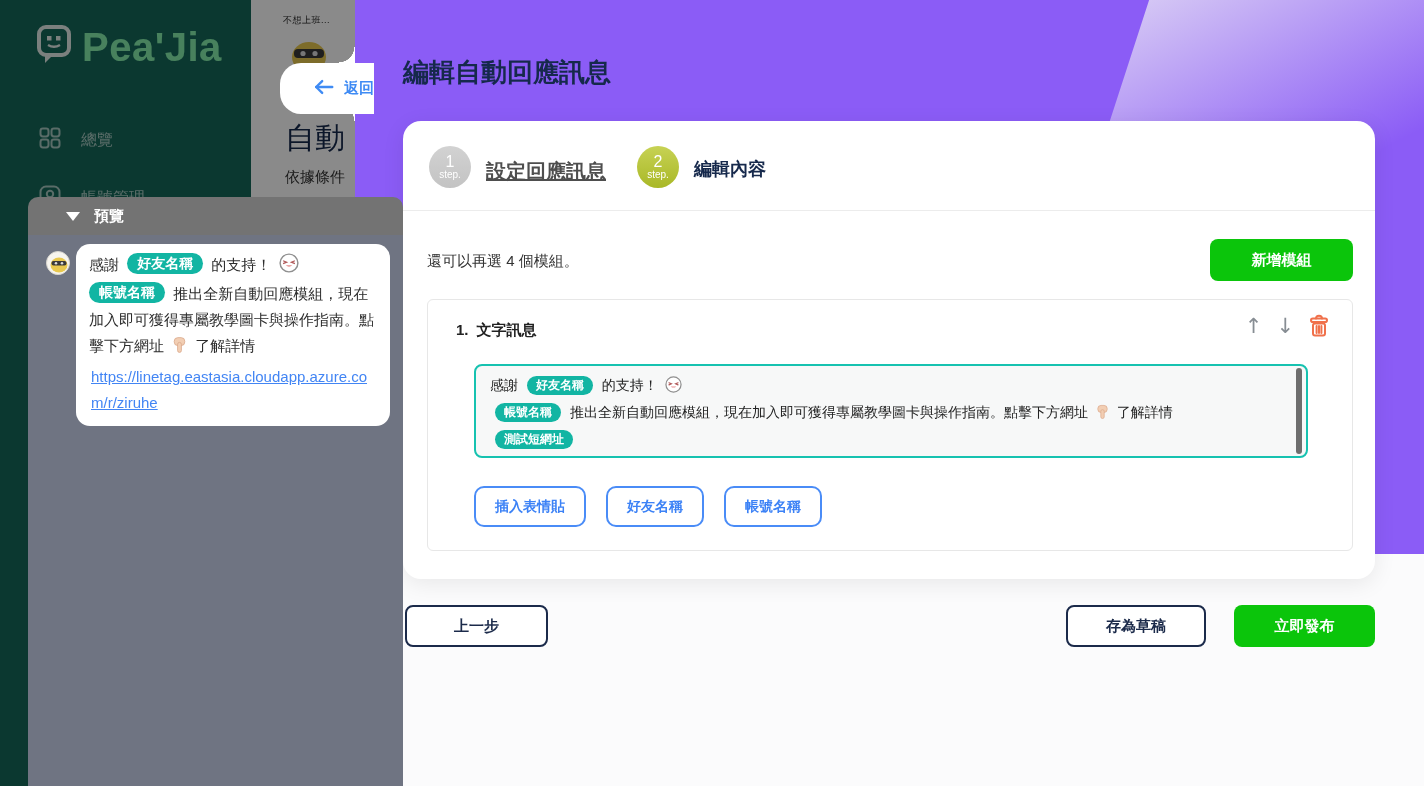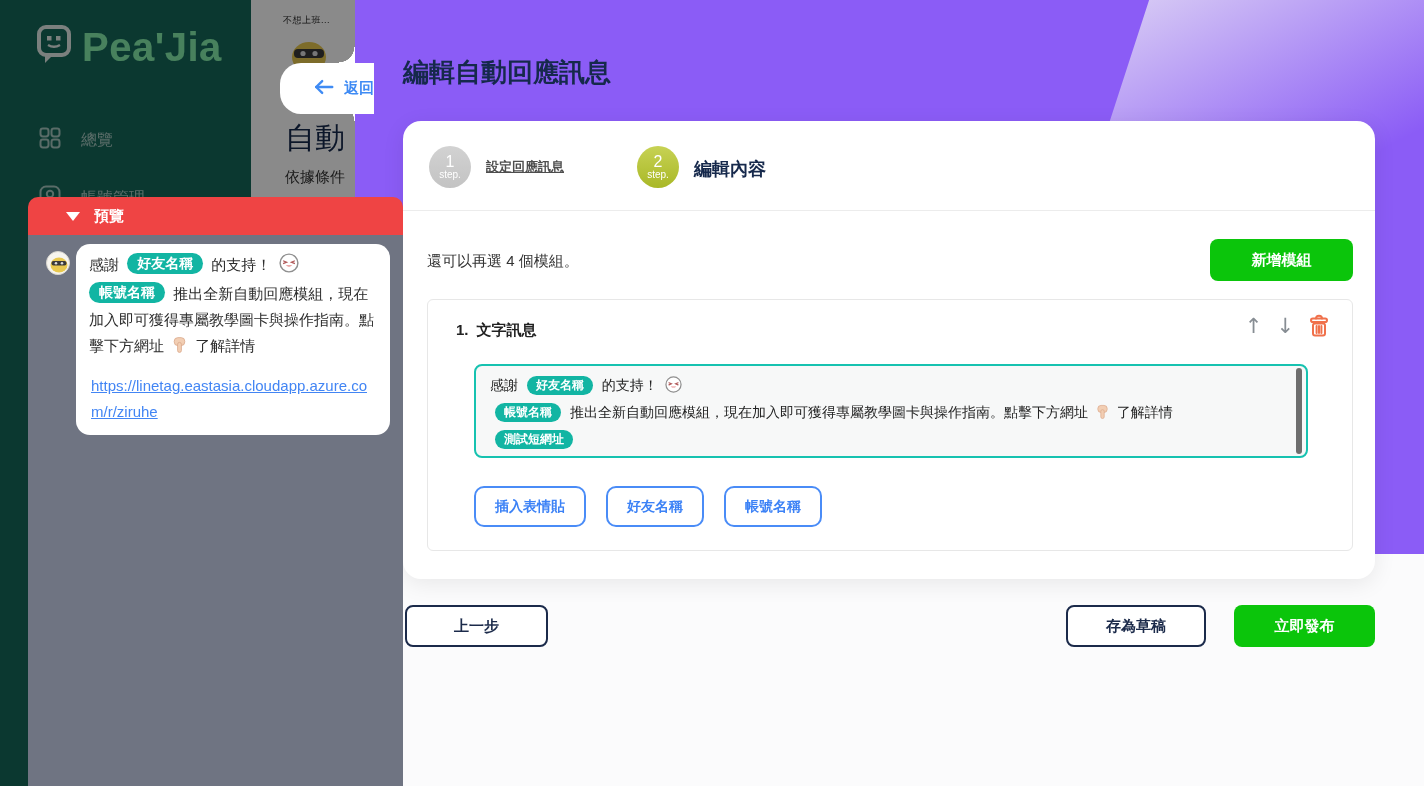--- a/index.html
+++ b/index.html
@@ -27,48 +27,48 @@
   
   .back-pill { position:absolute; left:280px; top:63px; width:94px; height:51px; background:#fff;
                border-radius:21px 0 0 21px; display:flex; align-items:center; justify-content:flex-end; gap:9px; z-index:3; cursor:pointer; }
   .back-pill .back-label { color:#3f8bf4; font-size:15px; font-weight:700; }
   .fillet { position:absolute; width:16px; height:16px; z-index:3; }
   .fillet.top { left:339px; top:47px; background:radial-gradient(circle 16px at 0 0, rgba(0,0,0,0) 15px, #fff 15.5px); }
   .fillet.bottom { left:339px; top:105px; background:radial-gradient(circle 16px at 0 100%, rgba(0,0,0,0) 15px, #fff 15.5px); }
 
   
   .preview { position:absolute; left:28px; top:197px; width:375px; height:589px; z-index:4; }
-  .preview-header { height:38px; background:#ef4444; border-radius:10px 10px 0 0; display:flex; align-items:center; }
+  .preview-header { height:38px; background:#737373; border-radius:10px 10px 0 0; display:flex; align-items:center; }
   .tri-down { width:0; height:0; border-left:7px solid transparent; border-right:7px solid transparent; border-top:9px solid #fff; margin-left:38px; }
   .preview-title { color:#fff; font-size:15px; font-weight:700; margin-left:14px; }
   .preview-body { position:relative; height:551px; background:#6f7482; }
   .avatar { position:absolute; left:18px; top:16px; width:24px; height:24px; border-radius:50%; background:#f7f5ef; overflow:hidden; border:1px solid #d8d6cf; }
   .bubble { position:absolute; left:48px; top:9px; width:314px; background:#fff; border-radius:14px; padding:8px 13px 10px;
             font-size:15px; line-height:26px; color:#2d2d2d; }
   .tag { display:inline-block; background:#12b5a3; color:#fff; font-weight:700; border-radius:12px; vertical-align:2px; }
   .tag.lg { font-size:14px; line-height:21px; padding:0 10px; margin:0 4px; }
   .tag.sm { font-size:12px; line-height:19px; padding:0 9px; margin:0 5px; vertical-align:1px; }
-  .bubble-link { display:block; color:#4285f4; text-decoration:underline; word-break:break-all; line-height:26px; margin-top:11px; padding-left:2px; }
+  .bubble-link { display:block; color:#4285f4; text-decoration:underline; word-break:break-all; line-height:26px; margin-top:2px; padding-left:2px; }
   .inline-ico { display:inline-block; vertical-align:-3px; margin:0 3px; }
 
   
   .main { position:absolute; left:355px; top:0; width:1069px; height:554px; background:#8b5cf6; z-index:0; }
   .main-deco { position:absolute; right:-70px; top:-90px; width:360px; height:330px; border-radius:48px;
                background:linear-gradient(135deg,#f3f3f4 0%, rgba(243,243,244,0) 70%); transform:rotate(18deg); }
   .page-title { position:absolute; left:48px; top:55px; font-size:26px; font-weight:700; color:#16294c; }
 
   .card { position:absolute; left:48px; top:121px; width:972px; height:458px; background:#fff; border-radius:18px;
           box-shadow:0 5px 22px rgba(0,0,0,0.08); }
   .step-circle { position:absolute; width:42px; height:42px; border-radius:50%; display:flex; flex-direction:column;
                  align-items:center; justify-content:center; color:#fff; }
   .step-circle .num { font-size:16px; line-height:15px; }
   .step-circle .word { font-size:10px; line-height:11px; }
   .step-1 { left:26px; top:25px; background:linear-gradient(180deg,#d2d2d2,#c3c3c3); }
   .step-2 { left:234px; top:25px; background:linear-gradient(180deg,#c7d254,#a9b827); }
-  .step-label-1 { position:absolute; left:83px; top:37px; font-size:13px; font-weight:700; color:#4e4e4e; text-decoration:underline; cursor:pointer; }
+  .step-label-1 { position:absolute; left:83px; top:37px; font-size:20px; font-weight:700; color:#4e4e4e; text-decoration:underline; cursor:pointer; }
   .step-label-2 { position:absolute; left:291px; top:36px; font-size:18px; font-weight:700; color:#16294c;text-align:center; }
   .card-divider { position:absolute; left:0; top:89px; width:100%; height:1px; background:#ececec; }
 
   .hint { position:absolute; left:24px; top:131px; font-size:15px; color:#333; }
   .btn { display:flex; align-items:center; justify-content:center; cursor:pointer; font-weight:700; }
   .btn-outline-dark { background:#fff; border:2px solid #1b2a4a; color:#1b2a4a; border-radius:10px; font-size:15px; }
   .btn-green { background:#0bc50b; color:#fff; border:none; border-radius:8px; font-size:15px; }
   .apply-btn { position:absolute; left:638px; top:118px; width:138px; height:42px; }
   .add-btn { position:absolute; left:807px; top:118px; width:143px; height:42px; }
 

